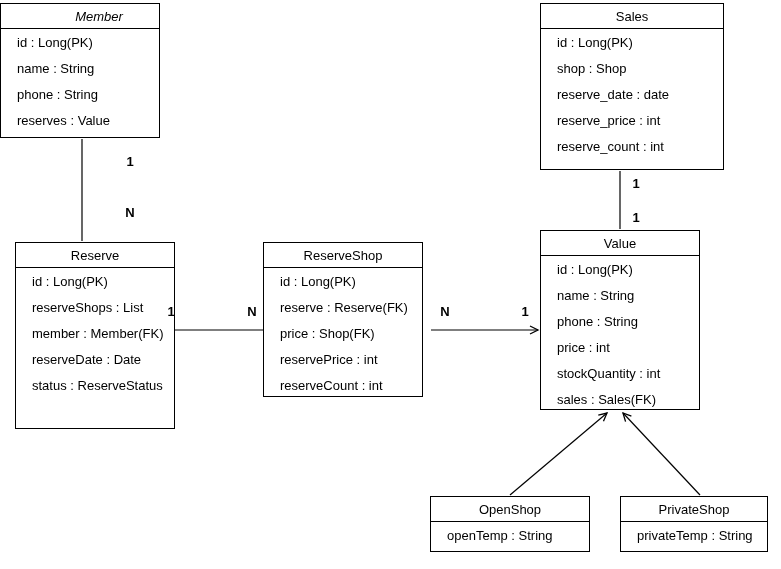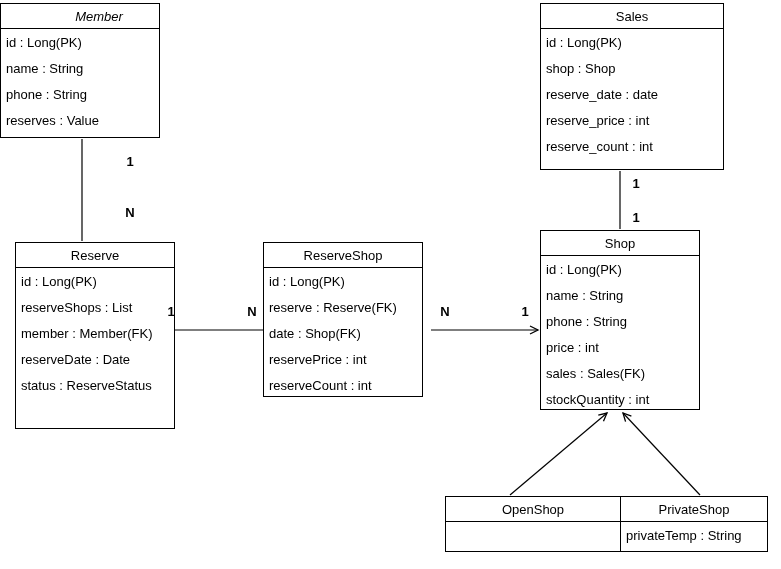--- a/index.html
+++ b/index.html
@@ -11,21 +11,21 @@
   .entity{
     position:absolute;border:1px solid #000;background:#fff;
     box-sizing:border-box;
   }
   .ehead{
     height:24px;border-bottom:1px solid #000;display:flex;
     align-items:center;justify-content:center;white-space:nowrap;
   }
   .ehead.italic{font-style:italic;padding-left:38px;}
   .attr{
-    height:26px;display:flex;align-items:center;padding:0 5px;
+    height:26px;display:flex;align-items:center;padding:0 16px;
     white-space:nowrap;
   }
   .mult{
     position:absolute;font-weight:bold;font-size:13px;
     transform:translate(-50%,-50%);
   }
   svg.wires{position:absolute;left:0;top:0;pointer-events:none;}
   svg.wires line{stroke:#000;stroke-width:1.2;}
 </style>
 </head>
@@ -77,41 +77,44 @@
       <div class="attr">reserveDate : Date</div>
       <div class="attr">status : ReserveStatus</div>
     </div>
   </div>
 
   <div class="entity" style="left:263px;top:242px;width:160px;height:155px">
     <div class="ehead">ReserveShop</div>
     <div class="ebody">
       <div class="attr">id : Long(PK)</div>
       <div class="attr">reserve : Reserve(FK)</div>
-      <div class="attr">date : Shop(FK)</div>
+      <div class="attr">price : Shop(FK)</div>
       <div class="attr">reservePrice : int</div>
       <div class="attr">reserveCount : int</div>
     </div>
   </div>
 
   <div class="entity" style="left:540px;top:230px;width:160px;height:180px">
-    <div class="ehead">Shop</div>
+    <div class="ehead">Value</div>
     <div class="ebody">
       <div class="attr">id : Long(PK)</div>
       <div class="attr">name : String</div>
       <div class="attr">phone : String</div>
       <div class="attr">price : int</div>
+      <div class="attr">stockQuantity : int</div>
       <div class="attr">sales : Sales(FK)</div>
-      <div class="attr">stockQuantity : int</div>
     </div>
   </div>
 
 
-  <div class="entity" style="left:445px;top:496px;width:176px;height:56px">
+  <div class="entity" style="left:430px;top:496px;width:160px;height:56px">
     <div class="ehead">OpenShop</div>
+    <div class="ebody">
+      <div class="attr">openTemp : String</div>
+    </div>
   </div>
 
   <div class="entity" style="left:620px;top:496px;width:148px;height:56px">
     <div class="ehead">PrivateShop</div>
     <div class="ebody">
       <div class="attr">privateTemp : String</div>
     </div>
   </div>
 
   <div class="mult" style="left:130px;top:161px">1</div>

